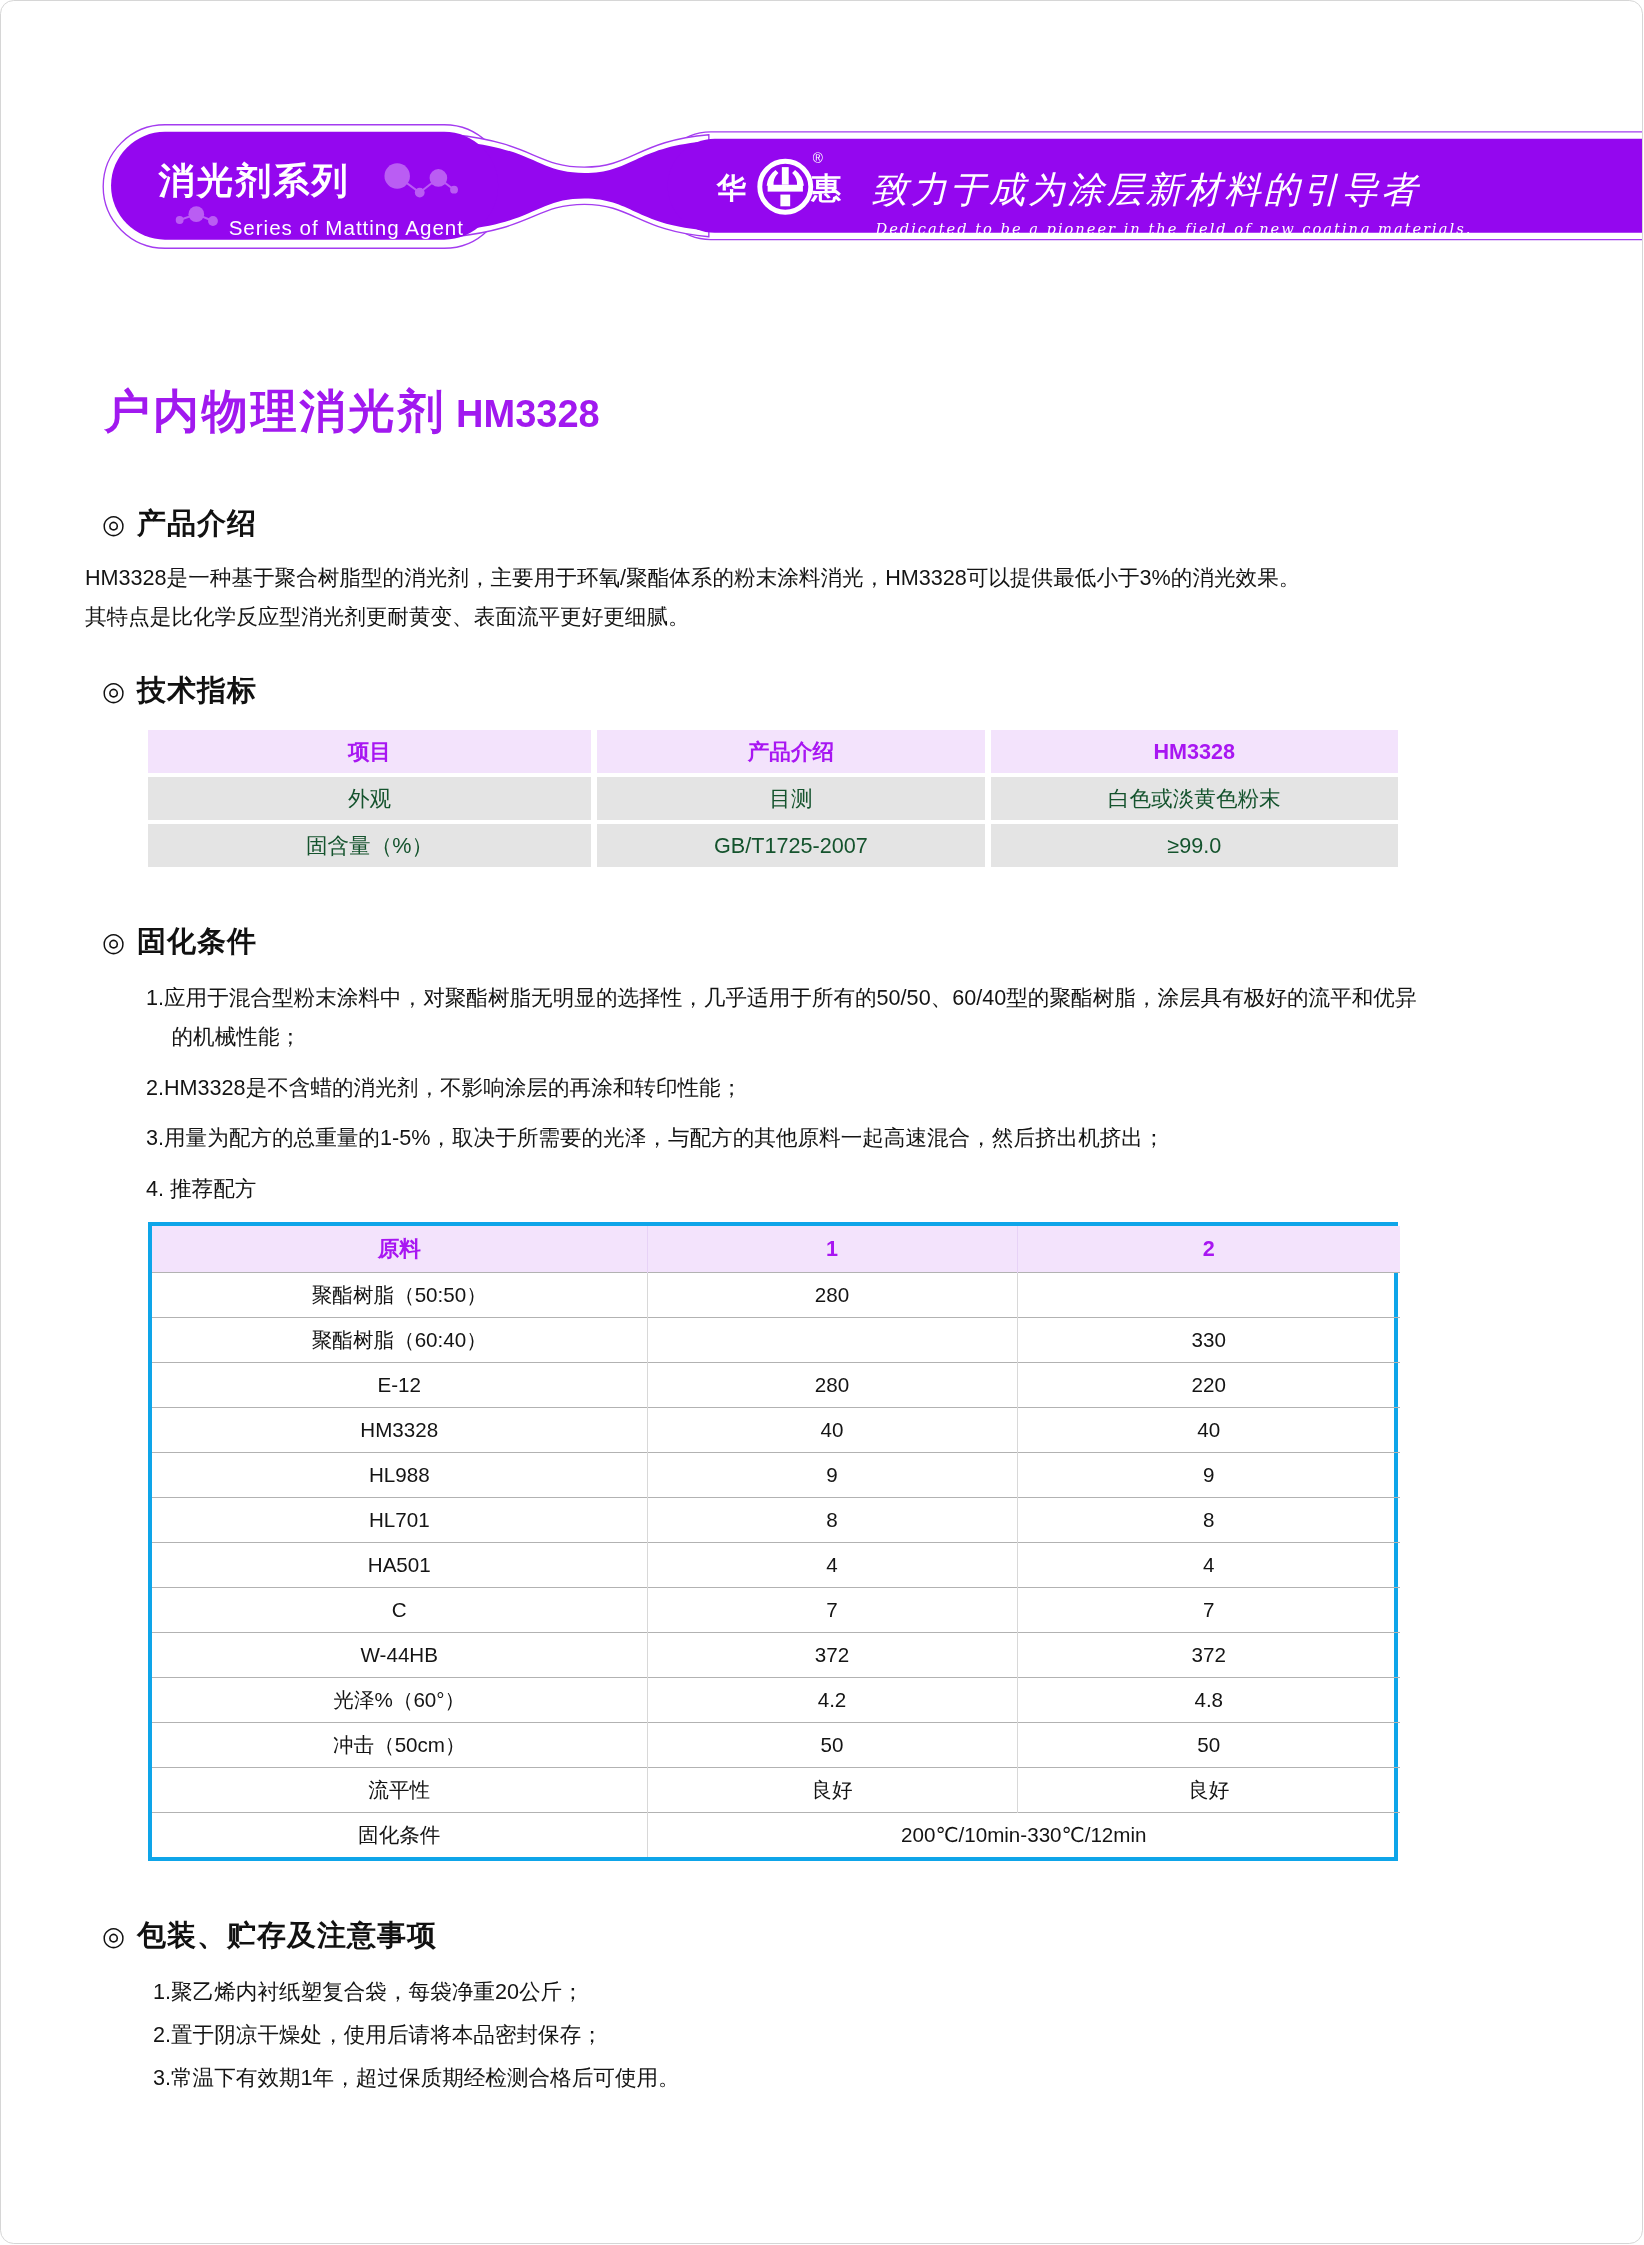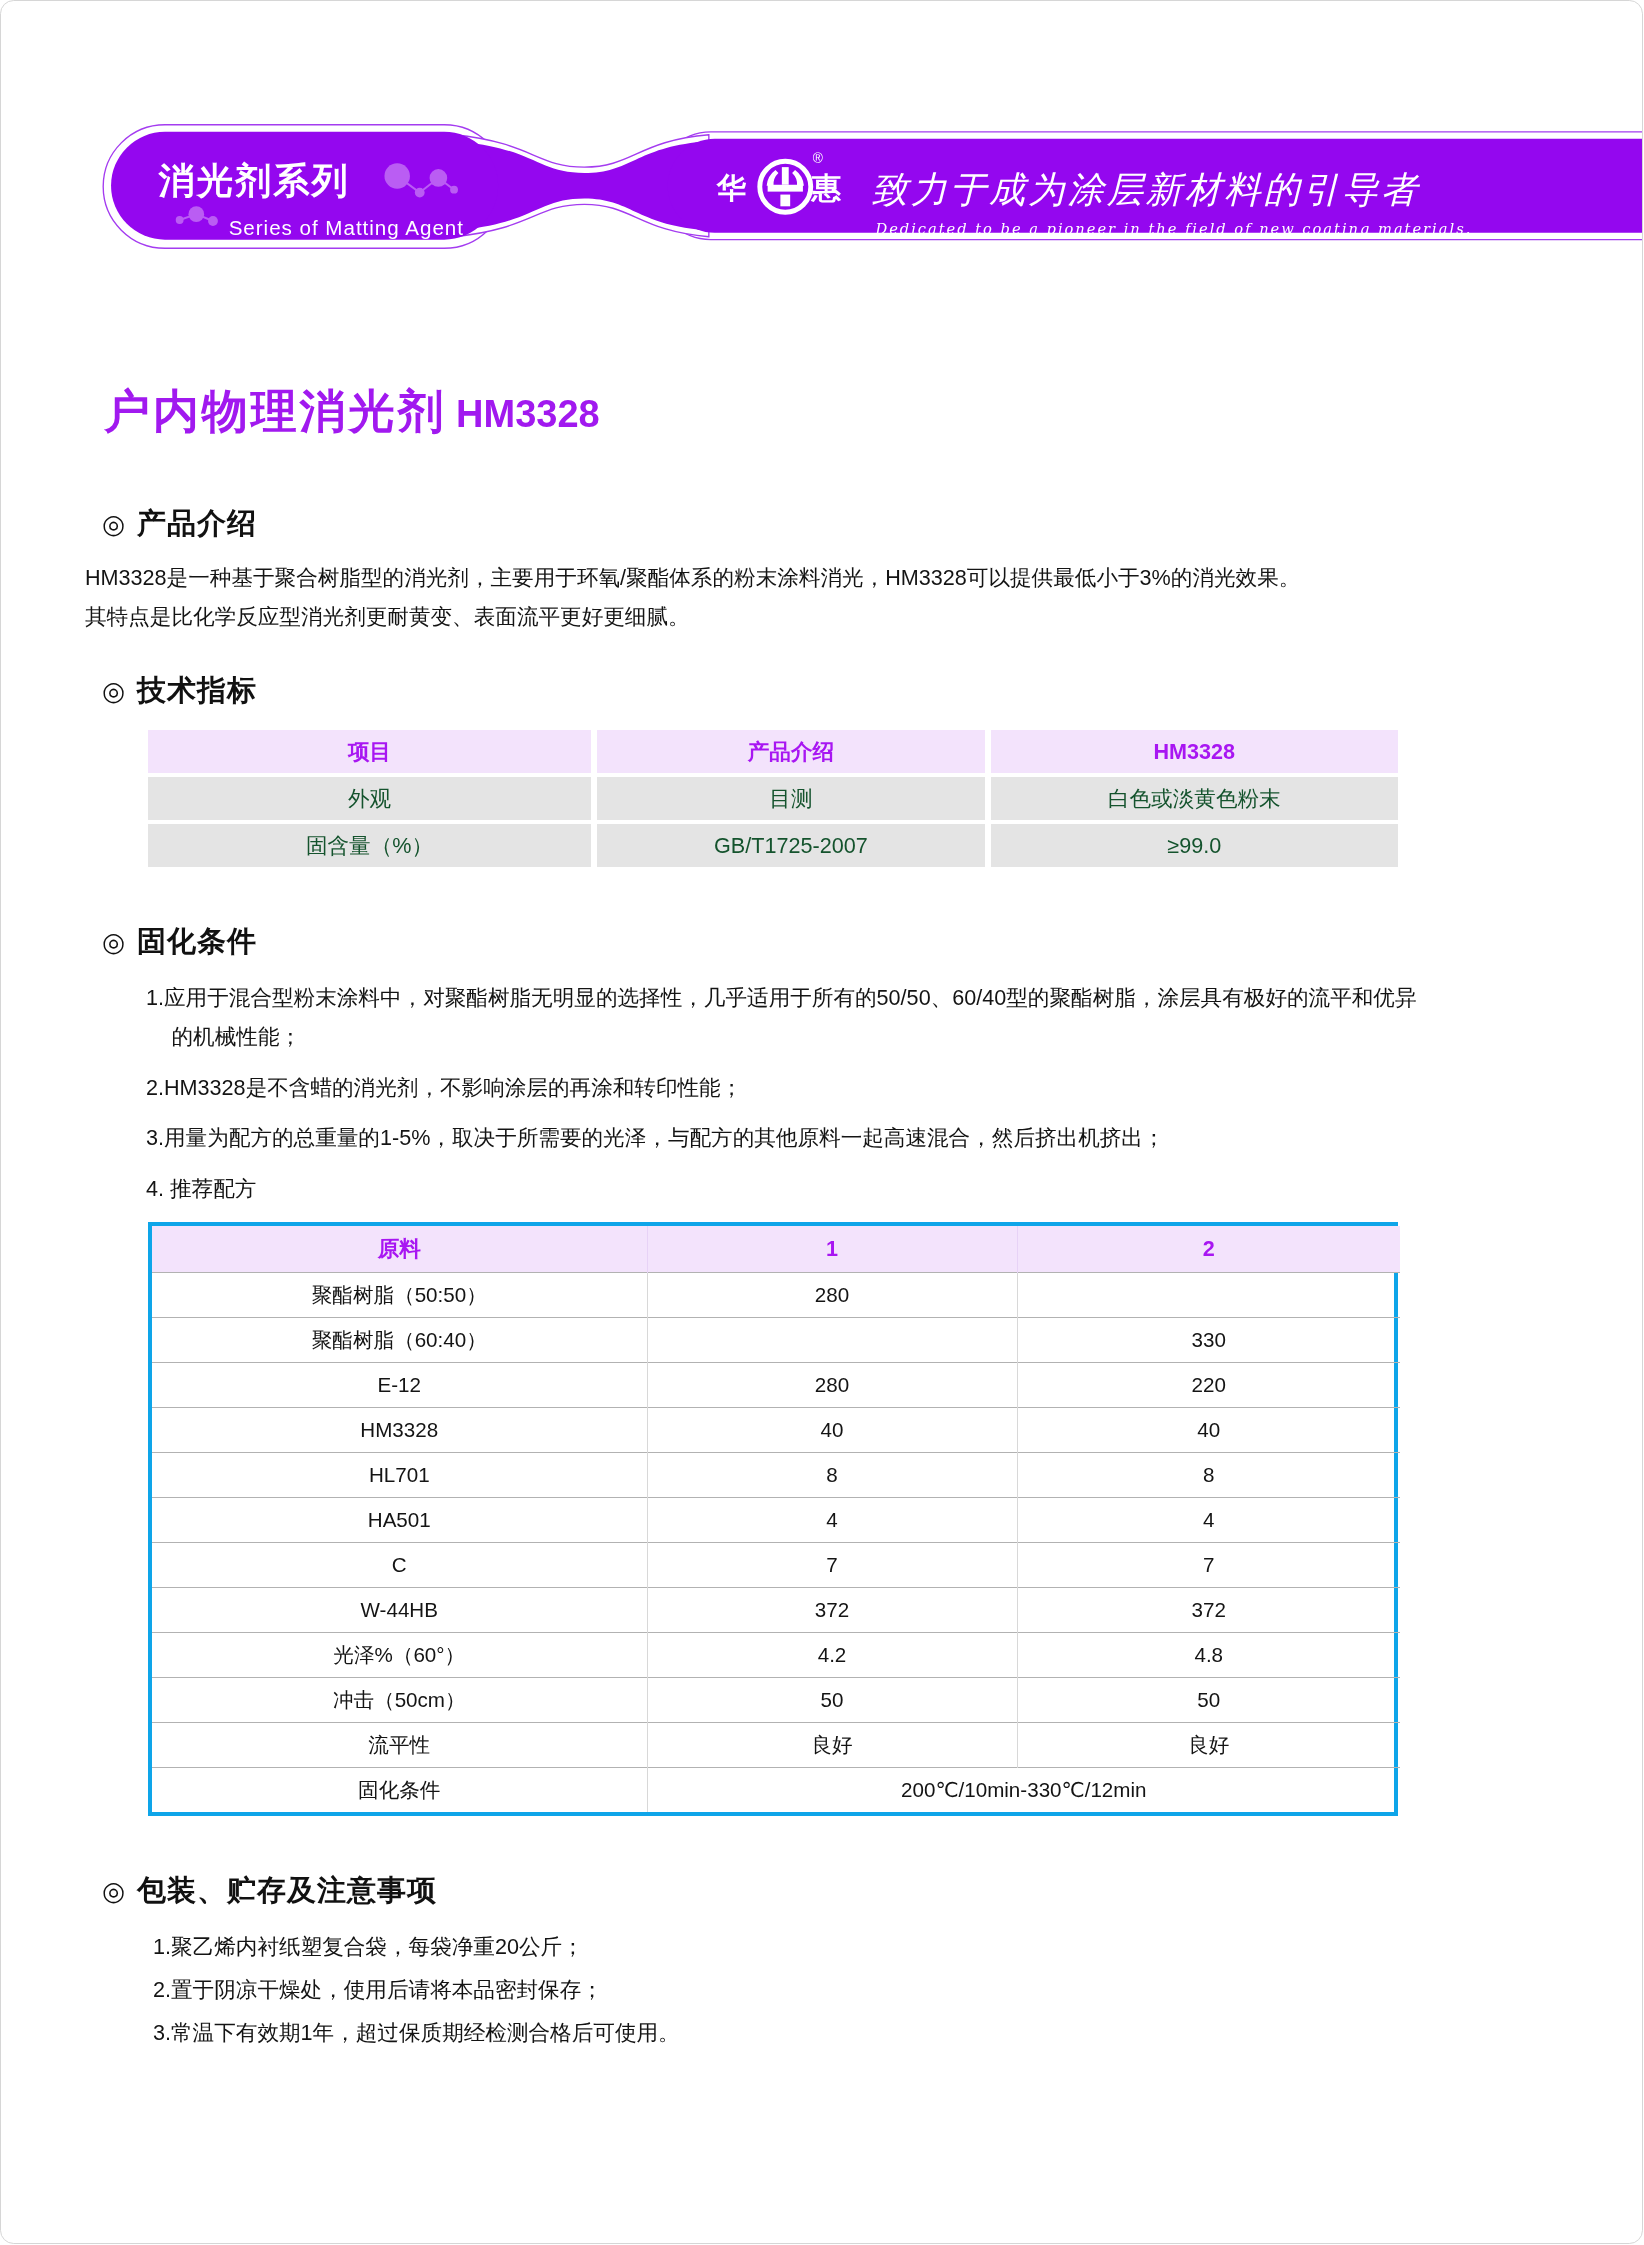--- a/index.html
+++ b/index.html
@@ -187,20 +187,25 @@
     <td>E-12</td>
     <td>280</td>
     <td>220</td>
   </tr>
   <tr>
     <td>HM3328</td>
     <td>40</td>
     <td>40</td>
   </tr>
   <tr>
+    <td>HL988</td>
+    <td>9</td>
+    <td>9</td>
+  </tr>
+  <tr>
     <td>HL701</td>
     <td>8</td>
     <td>8</td>
   </tr>
   <tr>
     <td>HA501</td>
     <td>4</td>
     <td>4</td>
   </tr>
   <tr>

